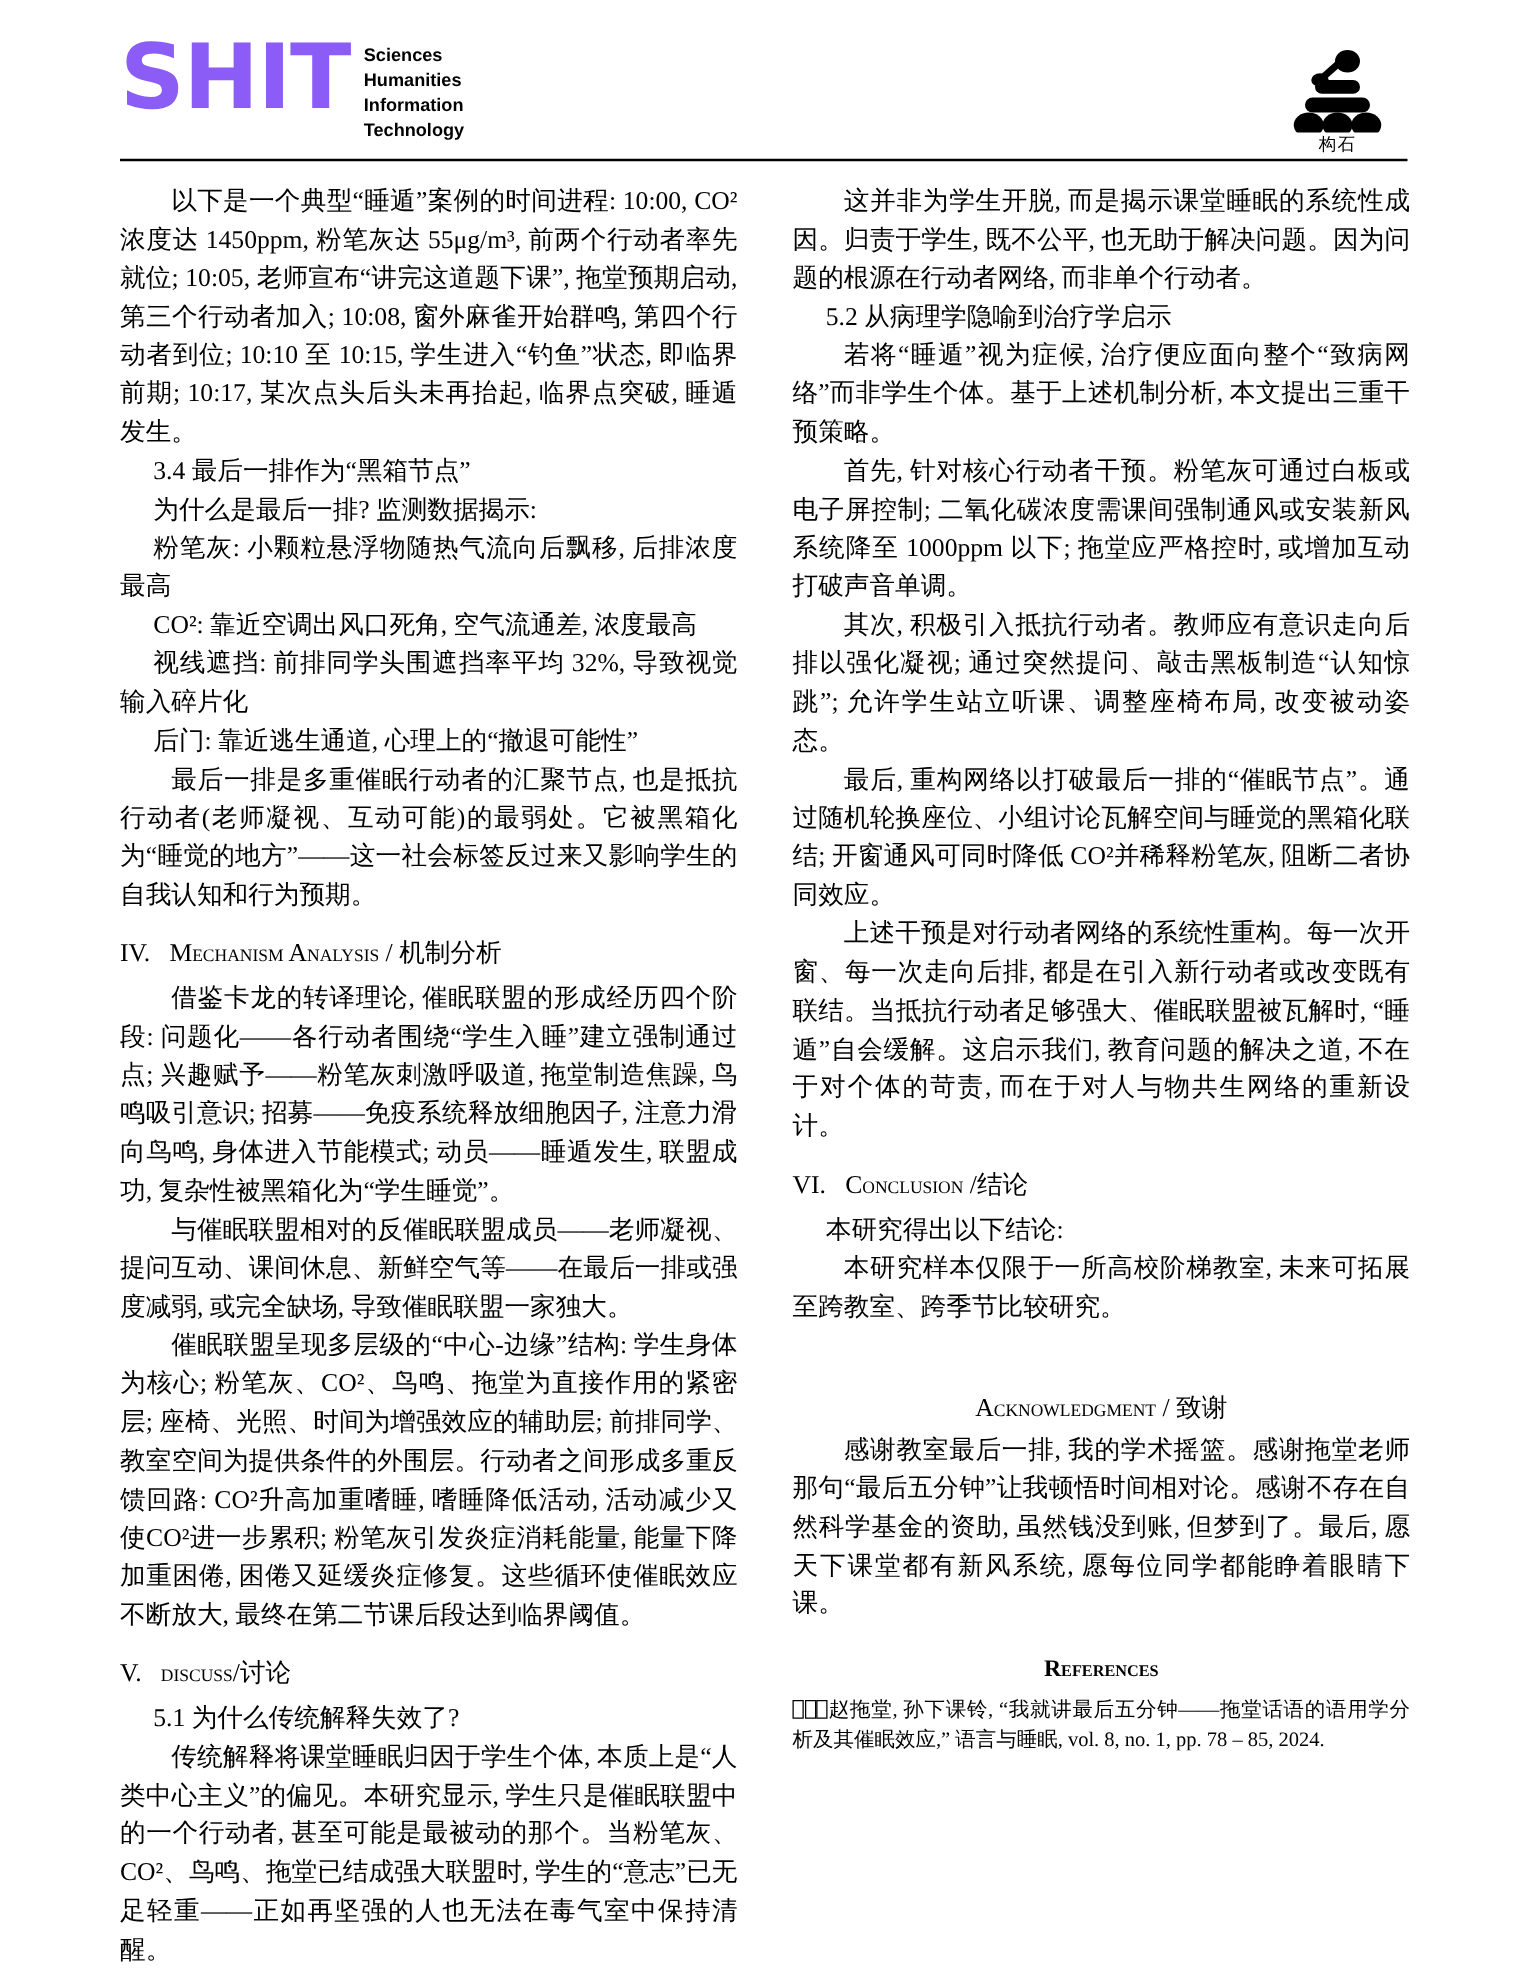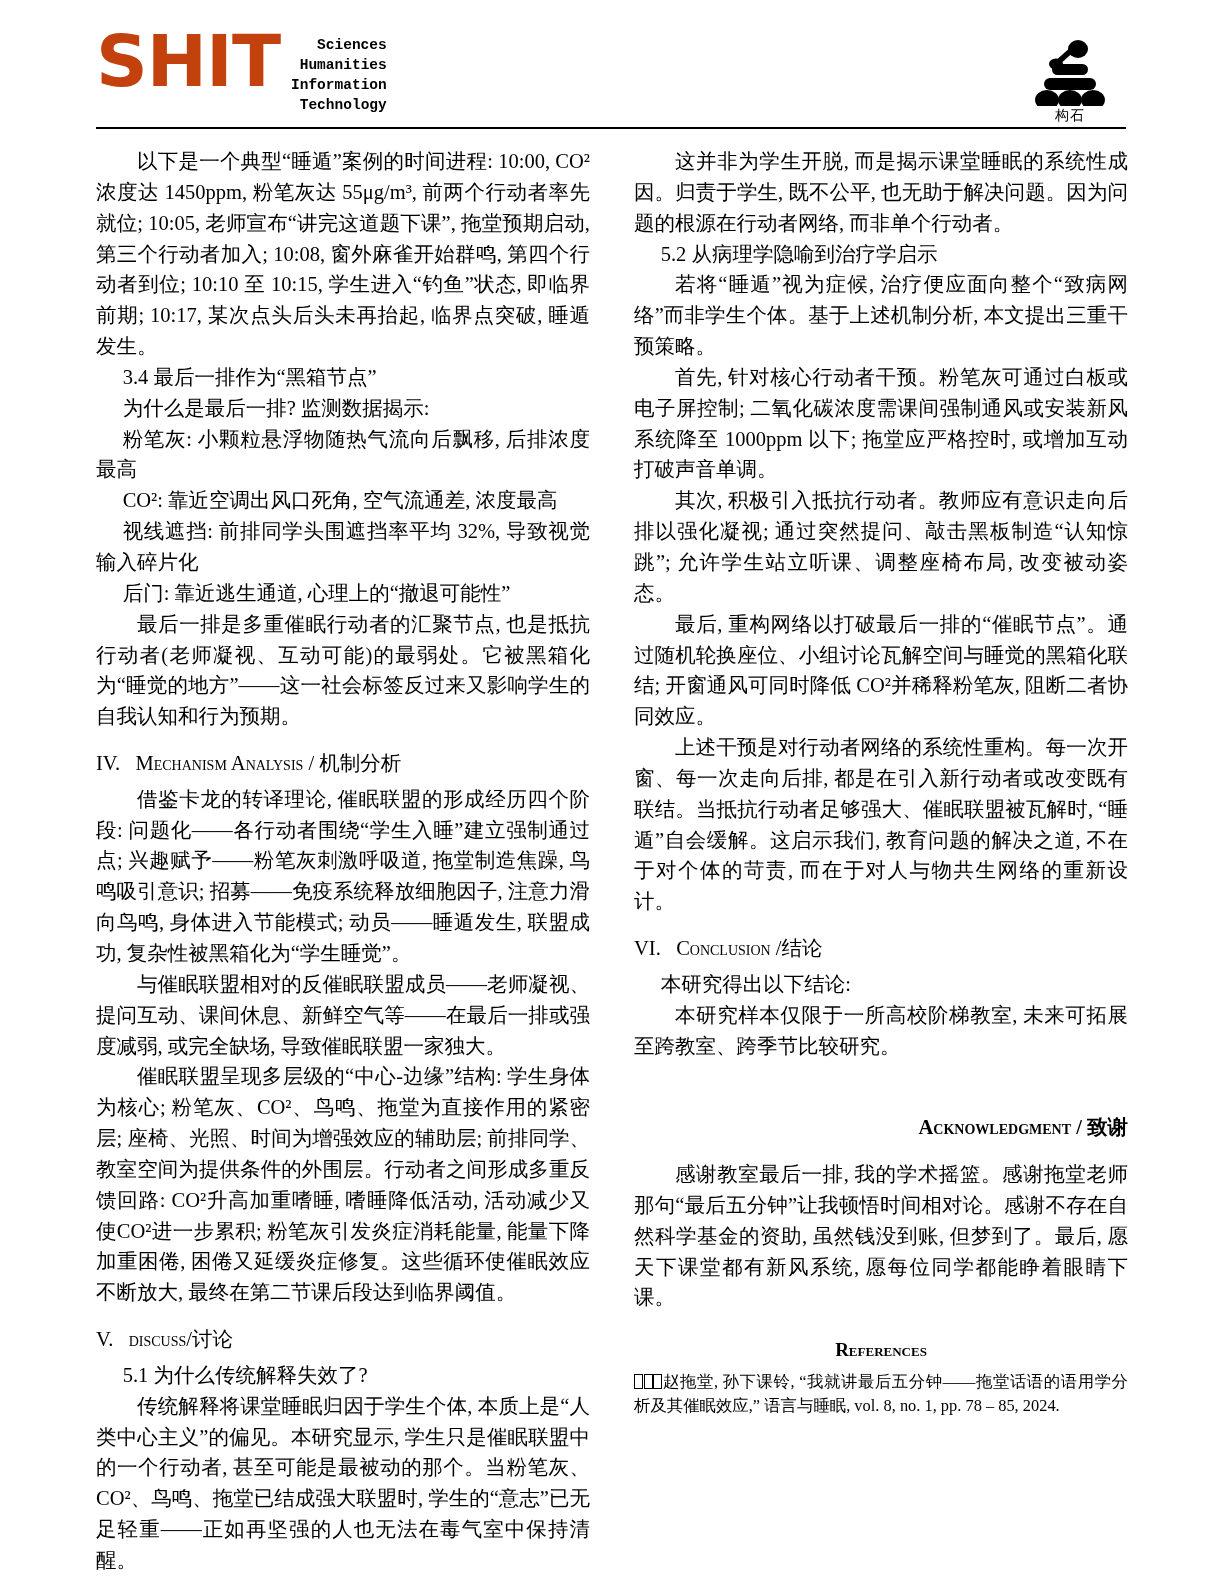--- a/index.html
+++ b/index.html
@@ -38,31 +38,30 @@
     top: 0;
     display: flex;
     align-items: flex-start;
   }
   .logo-word {
     font-family: "DejaVu Sans", sans-serif;
     font-weight: 700;
     font-size: 72px;
     line-height: 0.92;
     letter-spacing: -1px;
-    color: #c2410c;
+    color: #8b5cf6;
   }
   .logo-expand {
     margin-left: 11px;
     margin-top: 7px;
-    font-family: Liberation Mono, monospace;
+    font-family: Liberation Sans, sans-serif;
     font-weight: 700;
     font-size: 14.5px;
     line-height: 1.38;
     color: #000;
-    text-align: right;
   }
   .logo-expand div { white-space: nowrap; }
 
   .pub-logo {
     position: absolute;
     right: 12px;
     top: 6px;
     width: 92px;
     text-align: center;
   }
@@ -115,23 +114,22 @@
     font-size: 20.5px;
     font-weight: normal;
     text-align: left;
     font-variant: small-caps;
     line-height: 1.45;
   }
   h3.section .roman { font-variant: normal; }
   h3.section .cjk { font-variant: normal; }
 
   h3.section.flush {
-    text-align: right;
-    margin: 22px 0 16px 0;
-    font-weight: bold;
+    text-align: center;
+    margin: 22px 0 2px 0;
   }
   .spacer-md { height: 30px; }
 
   h3.refs-head {
     margin: 26px 0 9px 0;
     font-size: 19px;
     font-weight: bold;
     text-align: center;
     font-variant: small-caps;
   }

